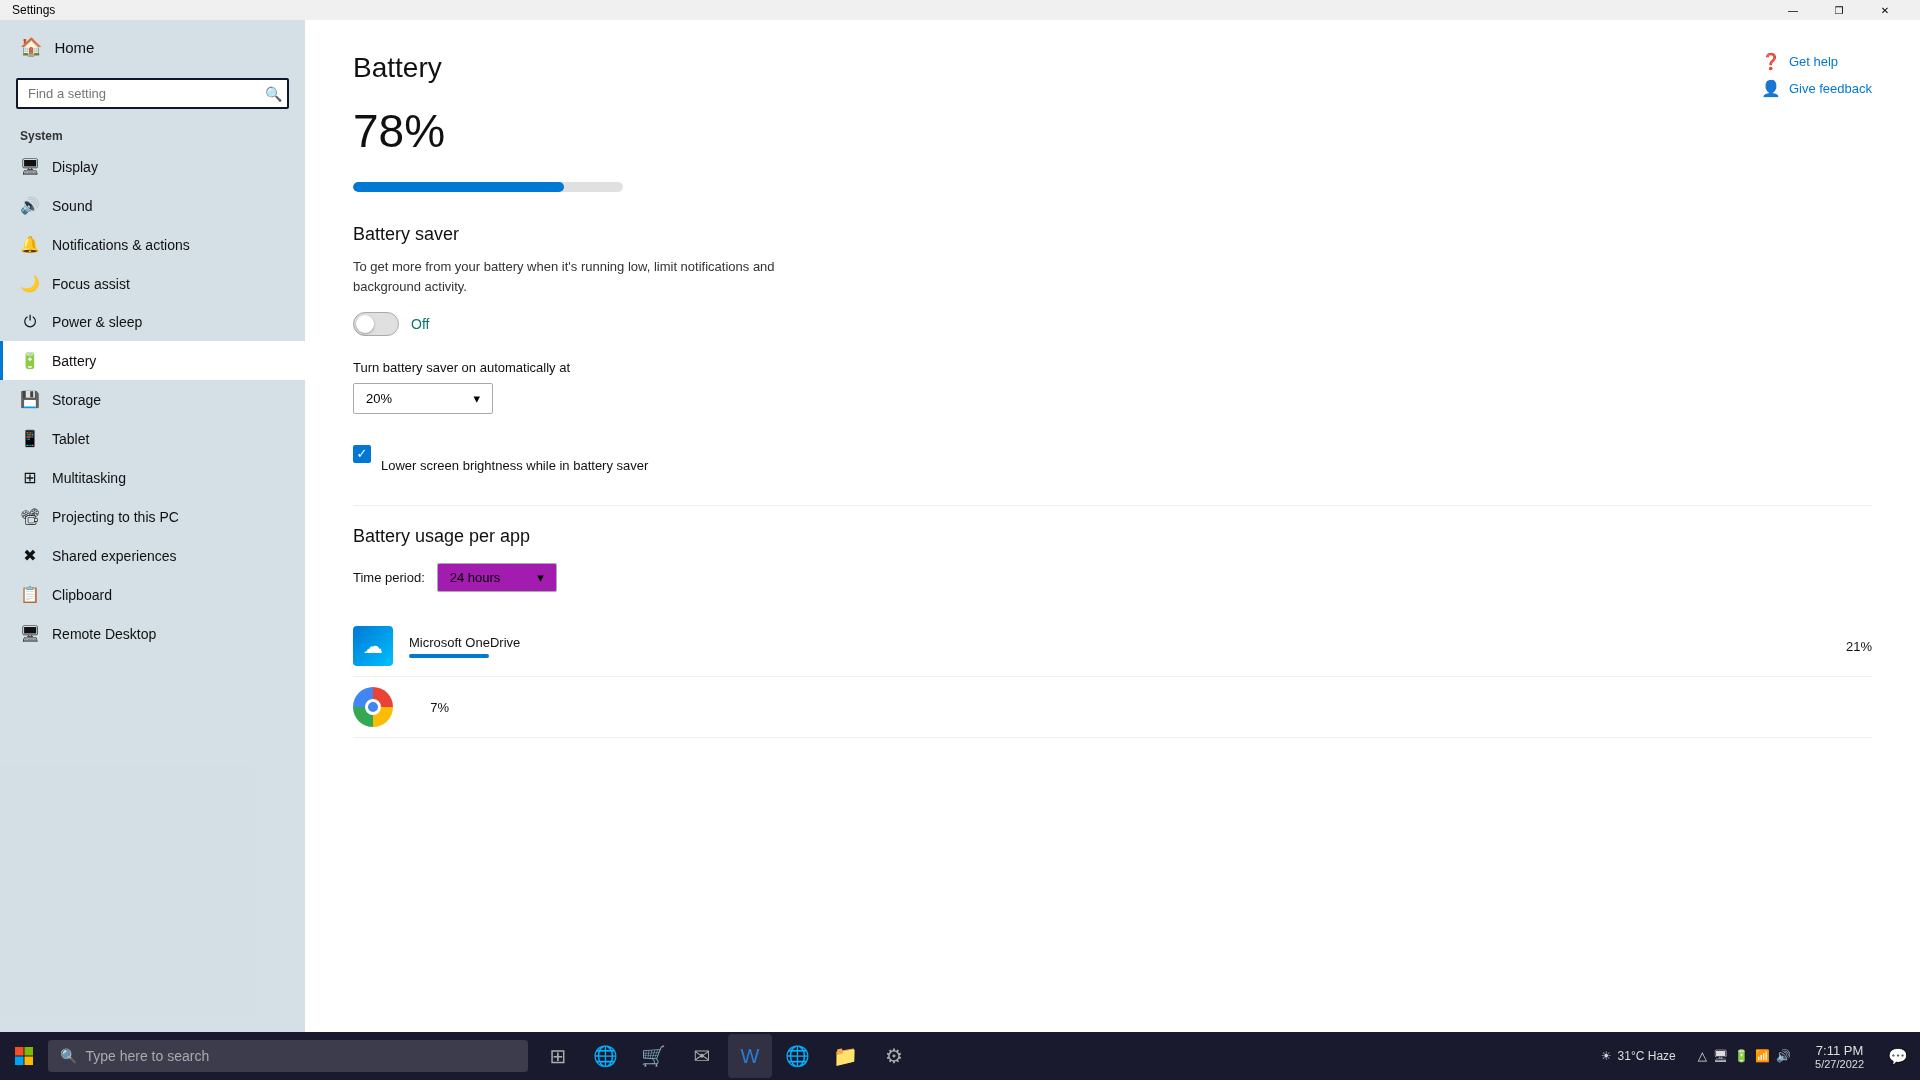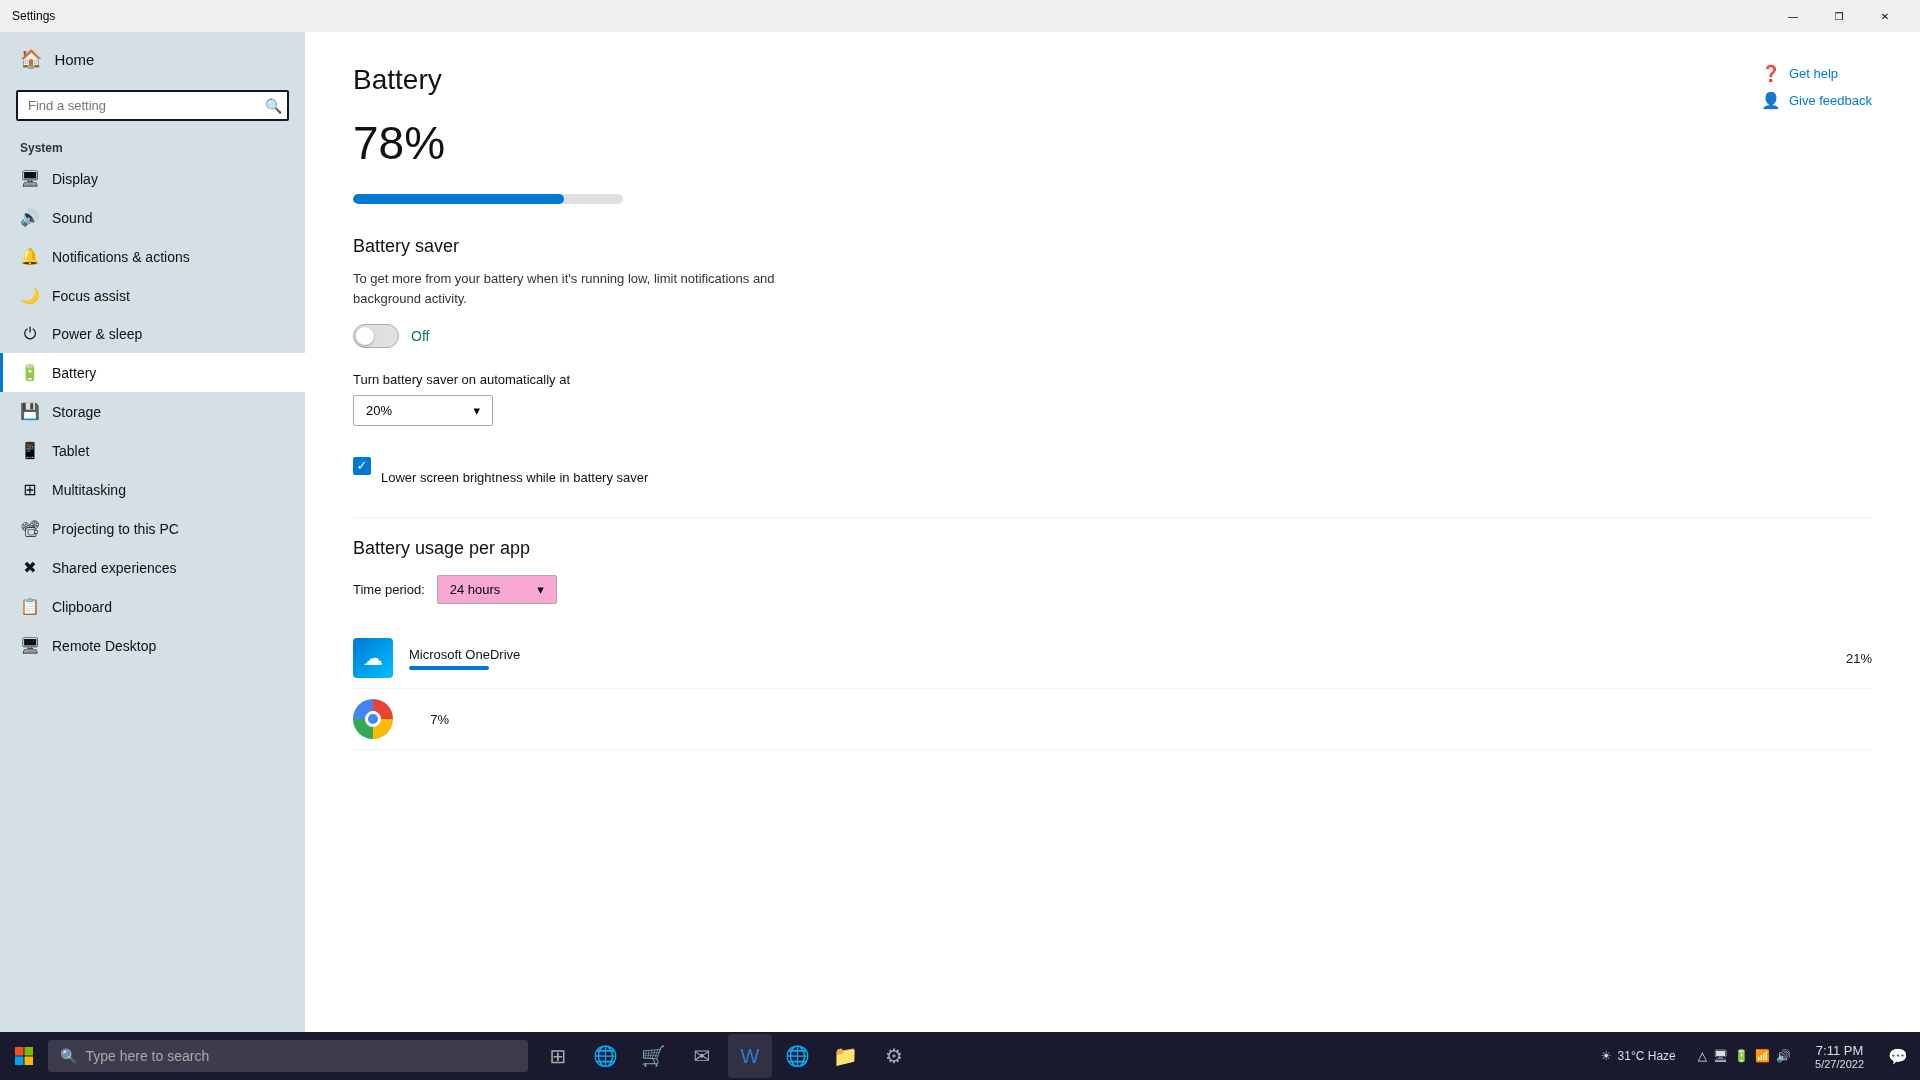--- a/index.html
+++ b/index.html
@@ -1,20 +1,20 @@
 <!DOCTYPE html>
 <html><head>
   <meta charset="utf-8">
   <style>
     * { margin: 0; padding: 0; box-sizing: border-box; }
     body { width: 1920px; height: 1080px; overflow: hidden; font-family: 'Segoe UI', sans-serif; display: flex; flex-direction: column; background: #f0f0f0; }
 
     
     .titlebar {
-      height: 32px;
+      height: 20px;
       background: #f0f0f0;
       display: flex;
       align-items: center;
       padding: 0 12px;
       justify-content: space-between;
       flex-shrink: 0;
     }
     .titlebar-title { font-size: 12px; color: #000; }
     .titlebar-controls { display: flex; gap: 0; }
     .titlebar-btn {
@@ -185,21 +185,21 @@
     }
 
     .time-period-row {
       display: flex; align-items: center; gap: 12px;
       margin-bottom: 24px;
     }
     .time-period-label { font-size: 13px; color: #111; }
     .time-dropdown {
       display: flex; align-items: center; gap: 8px;
       border: 1px solid #aaa; border-radius: 2px;
-      padding: 6px 12px; background: #f9a8d4;
+      padding: 6px 12px; background: #a21caf;
       font-size: 13px; cursor: pointer; width: 120px;
       justify-content: space-between;
     }
 
     .app-usage-item {
       display: flex; align-items: center; gap: 16px;
       padding: 10px 0;
       border-bottom: 1px solid #f0f0f0;
     }
     .app-icon-box {

